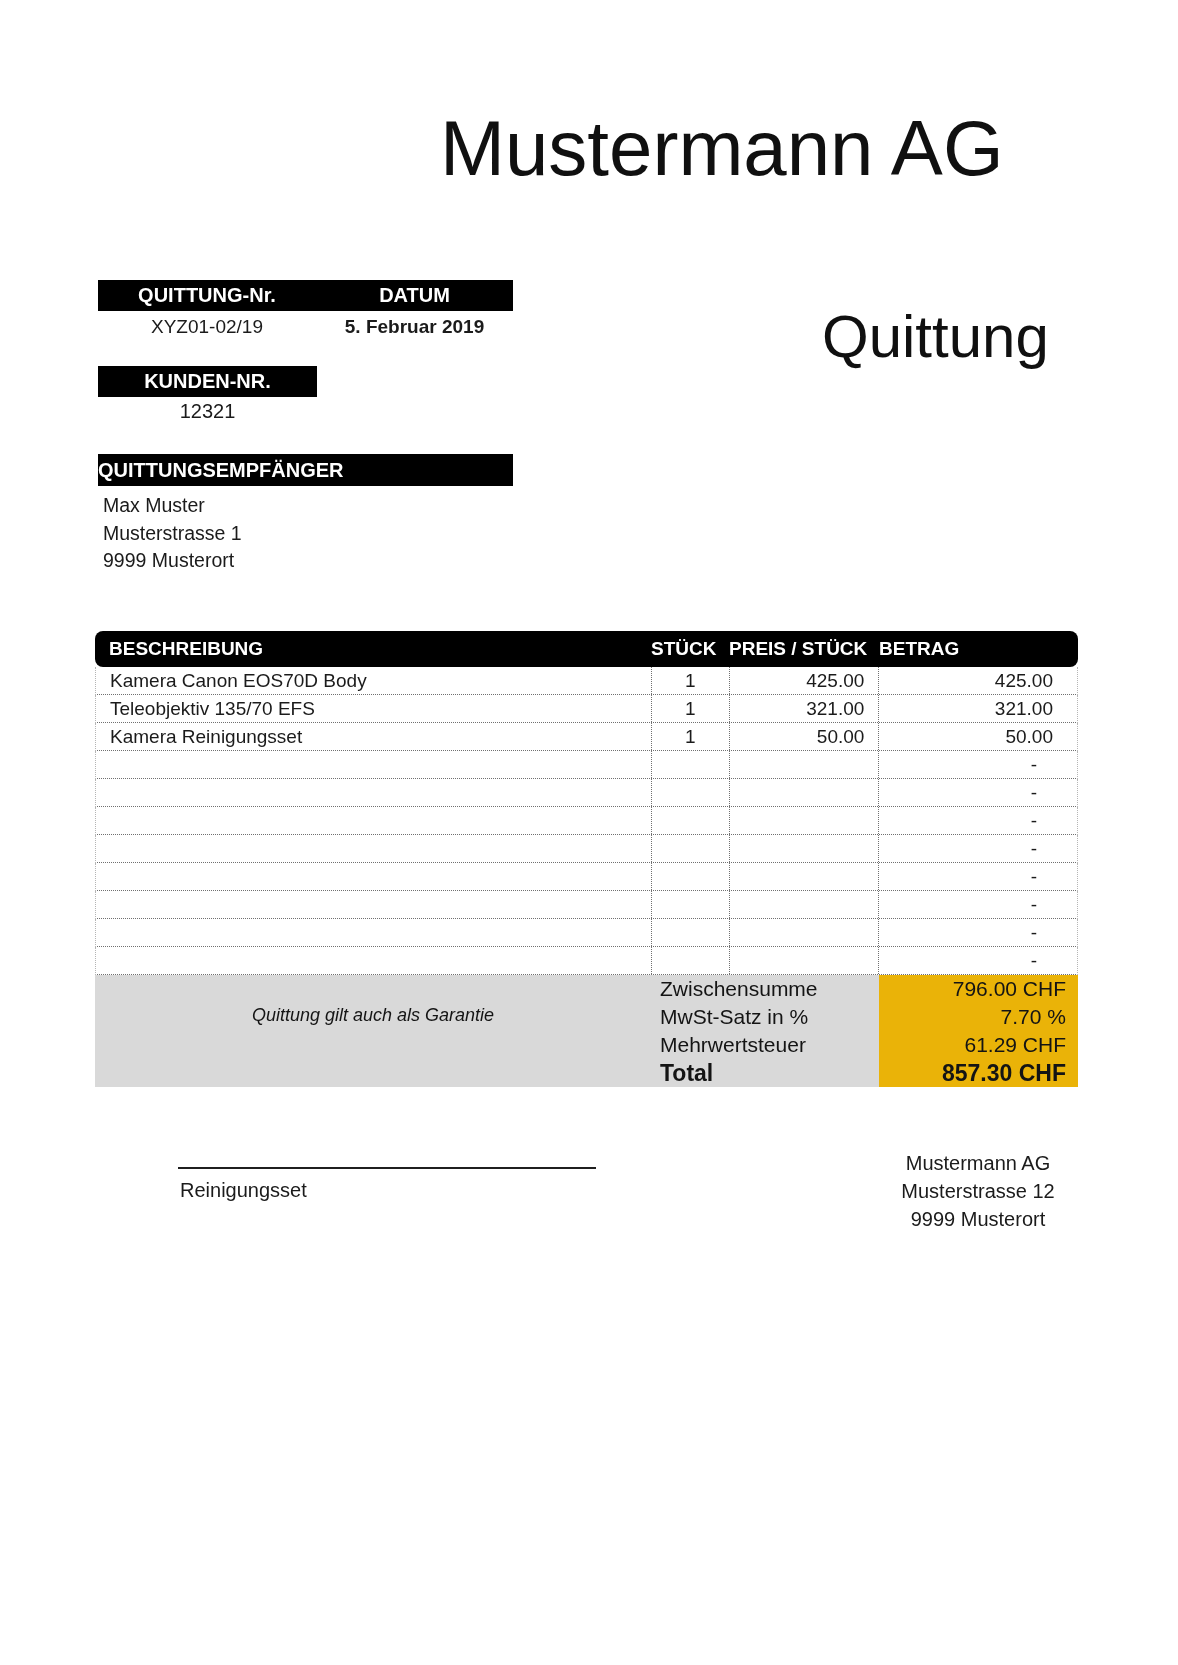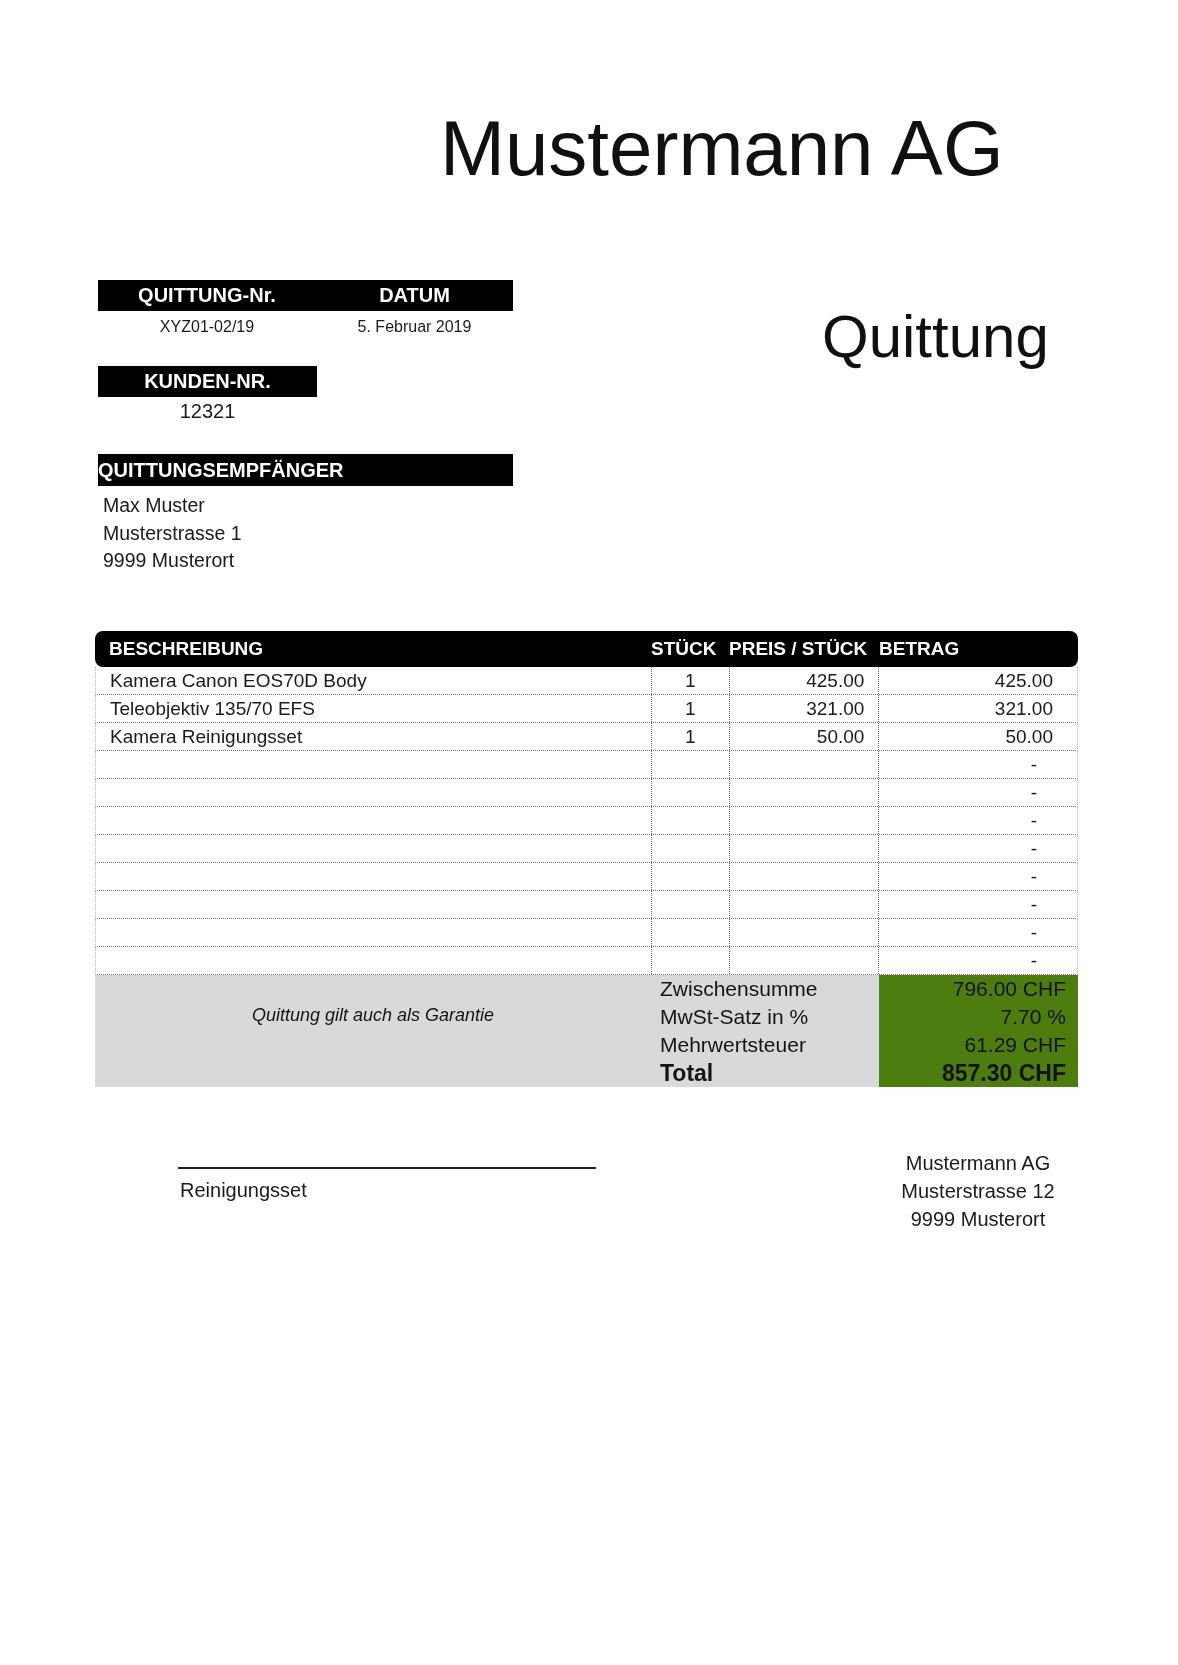--- a/index.html
+++ b/index.html
@@ -39,24 +39,24 @@
   
   .bar { background: #000000; color: #ffffff; font-weight: bold; }
   .meta-bar1 {
     position: absolute; left: 98px; top: 280px; width: 415px; height: 31px;
     display: flex; align-items: center; font-size: 20px;
   }
   .meta-bar1 .cell-a { width: 218px; text-align: center; }
   .meta-bar1 .cell-b { flex: 1; text-align: center; }
   .meta-values {
     position: absolute; left: 98px; top: 314px; width: 415px; height: 26px;
-    display: flex; align-items: center; font-size: 16px; color: #1b1b1b;
+    display: flex; align-items: center; font-size: 19px; color: #1b1b1b;
   }
   .meta-values .cell-a { width: 218px; text-align: center; }
-  .meta-values .cell-b { flex: 1; text-align: center; }
+  .meta-values .cell-b { flex: 1; text-align: center; font-weight: bold; }
   .kunden-bar {
     position: absolute; left: 98px; top: 366px; width: 219px; height: 31px;
     display: flex; align-items: center; justify-content: center; font-size: 20px;
   }
   .kunden-value {
     position: absolute; left: 98px; top: 400px; width: 219px;
     text-align: center; font-size: 20px; color: #1b1b1b;
   }
 
   
@@ -93,21 +93,21 @@
   .t-row .col-price { text-align: right; padding-right: 14px; border-left: 1px dotted #707070; height: 100%; line-height: 27px; }
   .t-row .col-amt   { text-align: right; padding-right: 24px; border-left: 1px dotted #707070; height: 100%; line-height: 27px; }
   .t-row .col-amt.placeholder { padding-right: 40px; }
 
   
   .summary-box {
     position: absolute; left: 95px; top: 975px; width: 983px; height: 112px;
     display: flex;
   }
   .summary-left { width: 784px; background: #d9d9d9; position: relative; }
-  .summary-right { width: 199px; background: #4d7c0f; position: relative; }
+  .summary-right { width: 199px; background: #eab308; position: relative; }
   .summary-note {
     position: absolute; left: 0; top: 0; width: 556px; height: 80px;
     display: flex; align-items: center; justify-content: center;
     font-size: 18px; color: #141414; font-style: italic;
   }
   .summary-labels { position: absolute; left: 565px; top: 0; width: 215px; }
   .summary-labels .s-row { height: 28px; line-height: 28px; font-size: 21px; color: #141414; white-space: nowrap; }
   .summary-labels .s-row.total { font-weight: bold; font-size: 23px; }
   .summary-values { position: absolute; right: 0; top: 0; width: 199px; }
   .summary-values .s-row { height: 28px; line-height: 28px; font-size: 21px; text-align: right; padding-right: 12px; color: #141414; white-space: nowrap; }

